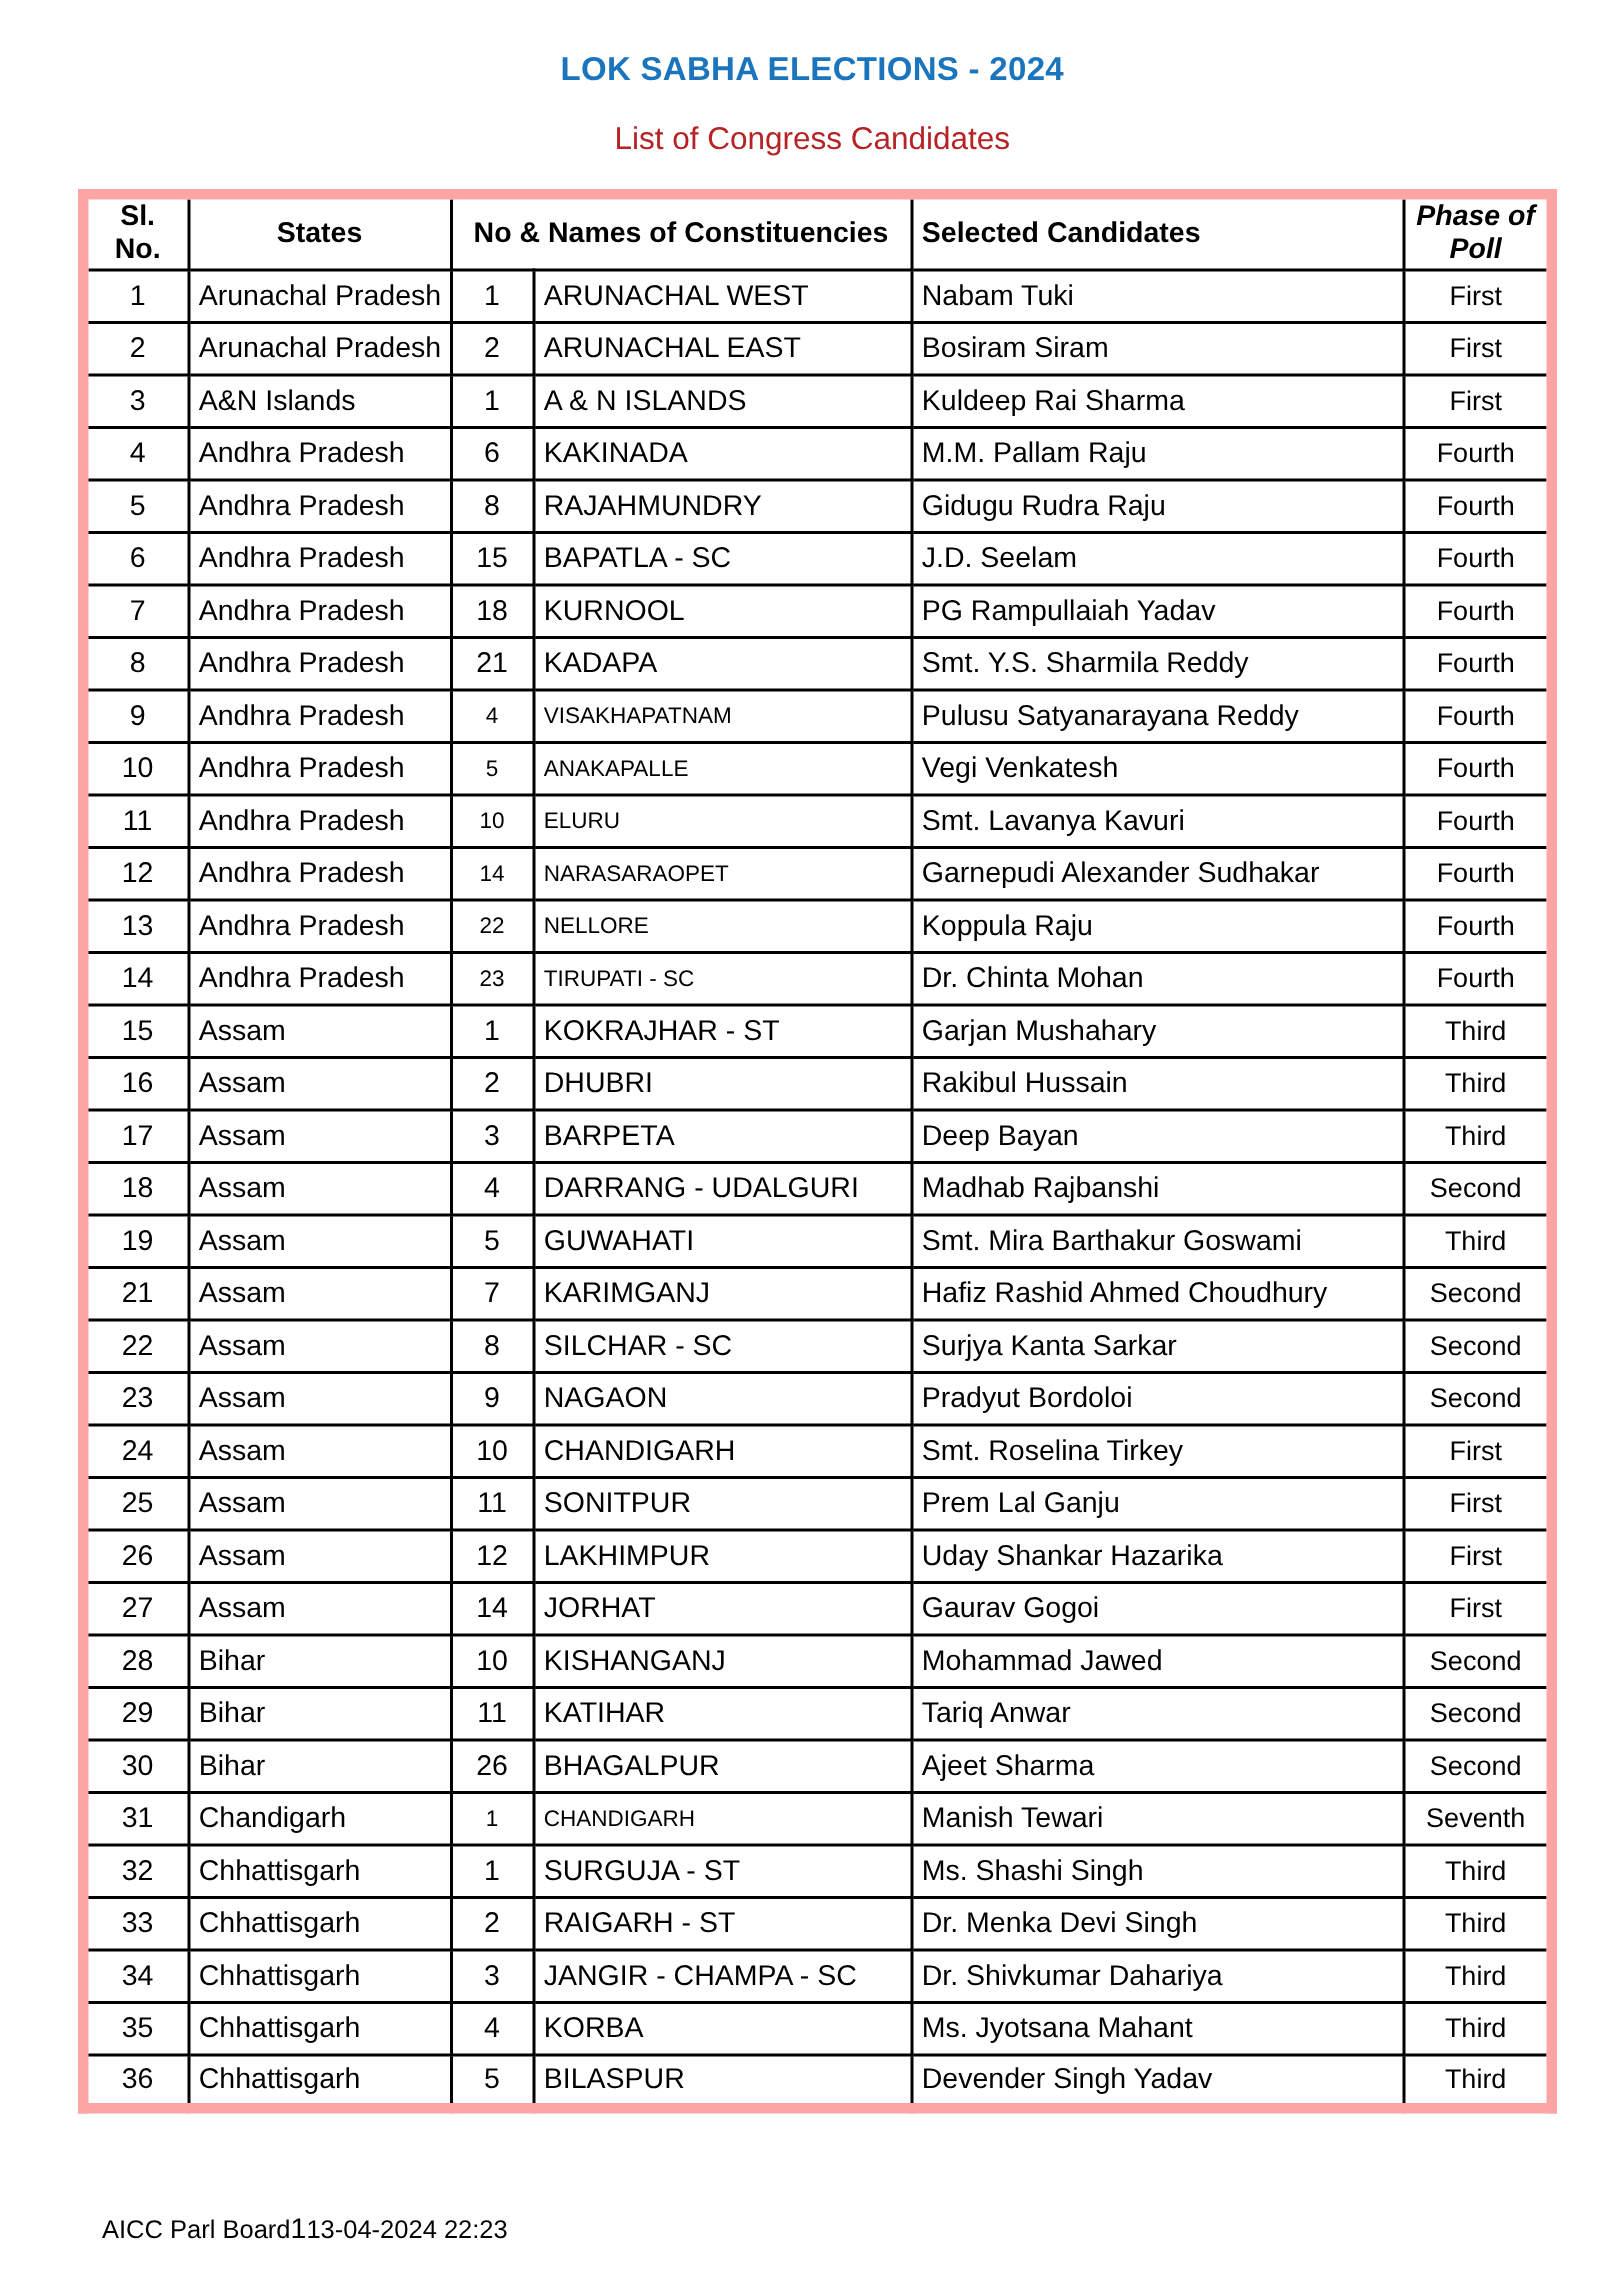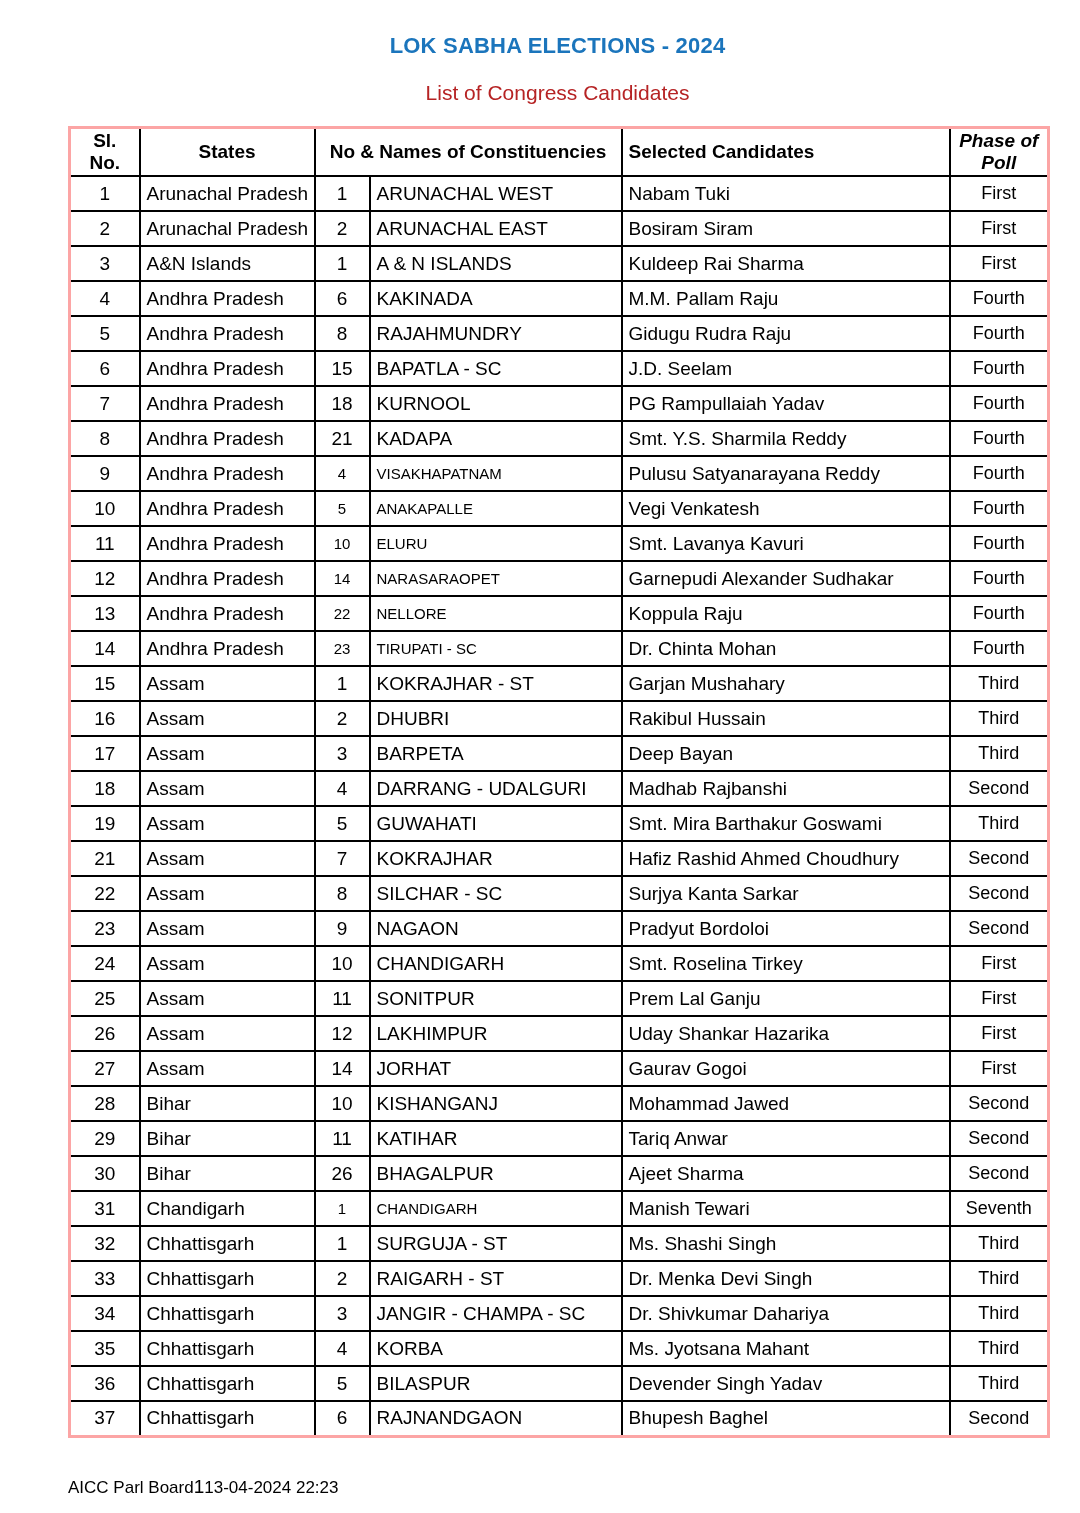--- a/index.html
+++ b/index.html
@@ -11,21 +11,21 @@
   }
   .page {
     position: relative;
     width: 1080px;
     height: 1513px;
     background: #ffffff;
     overflow: hidden;
   }
   .content {
     position: absolute;
-    left: 68px;
+    left: 52px;
     top: 0;
     width: 979px;
   }
   .doc-title {
     margin-top: 33px;
     text-align: center;
     font-size: 22px;
     font-weight: bold;
     letter-spacing: 0.2px;
   }
@@ -33,21 +33,21 @@
     margin-top: 22px;
     text-align: center;
     font-size: 21px;
     font-weight: normal;
   }
   table.cand-table {
     margin-top: 21px;
     border-collapse: collapse;
     table-layout: fixed;
     width: 979px;
-    border: 3px solid #fca5a5;
+    border: 7px solid #fca5a5;
   }
   .cand-table th, .cand-table td {
     border: 2px solid #000;
     padding: 0 6px;
     font-size: 19px;
     overflow: hidden;
     white-space: nowrap;
   }
   .cand-table thead th {
     height: 46px;
@@ -255,21 +255,21 @@
             <td>Assam</td>
             <td class="td-center">5</td>
             <td>GUWAHATI</td>
             <td>Smt. Mira Barthakur Goswami</td>
             <td class="phase">Third</td>
           </tr>
           <tr>
             <td class="td-center">21</td>
             <td>Assam</td>
             <td class="td-center">7</td>
-            <td>KOKRAJHAR</td>
+            <td>KARIMGANJ</td>
             <td>Hafiz Rashid Ahmed Choudhury</td>
             <td class="phase">Second</td>
           </tr>
           <tr>
             <td class="td-center">22</td>
             <td>Assam</td>
             <td class="td-center">8</td>
             <td>SILCHAR - SC</td>
             <td>Surjya Kanta Sarkar</td>
             <td class="phase">Second</td>
@@ -379,28 +379,20 @@
             <td class="phase">Third</td>
           </tr>
           <tr>
             <td class="td-center">36</td>
             <td>Chhattisgarh</td>
             <td class="td-center">5</td>
             <td>BILASPUR</td>
             <td>Devender Singh Yadav</td>
             <td class="phase">Third</td>
           </tr>
-          <tr>
-            <td class="td-center">37</td>
-            <td>Chhattisgarh</td>
-            <td class="td-center">6</td>
-            <td>RAJNANDGAON</td>
-            <td>Bhupesh Baghel</td>
-            <td class="phase">Second</td>
-          </tr>
         </tbody>
     </table>
   </div>
 
   <div class="footer">
     <span>AICC Parl Board</span>
     <span class="page-num">1</span>
     <span>13-04-2024 22:23</span>
   </div>
 </div>

